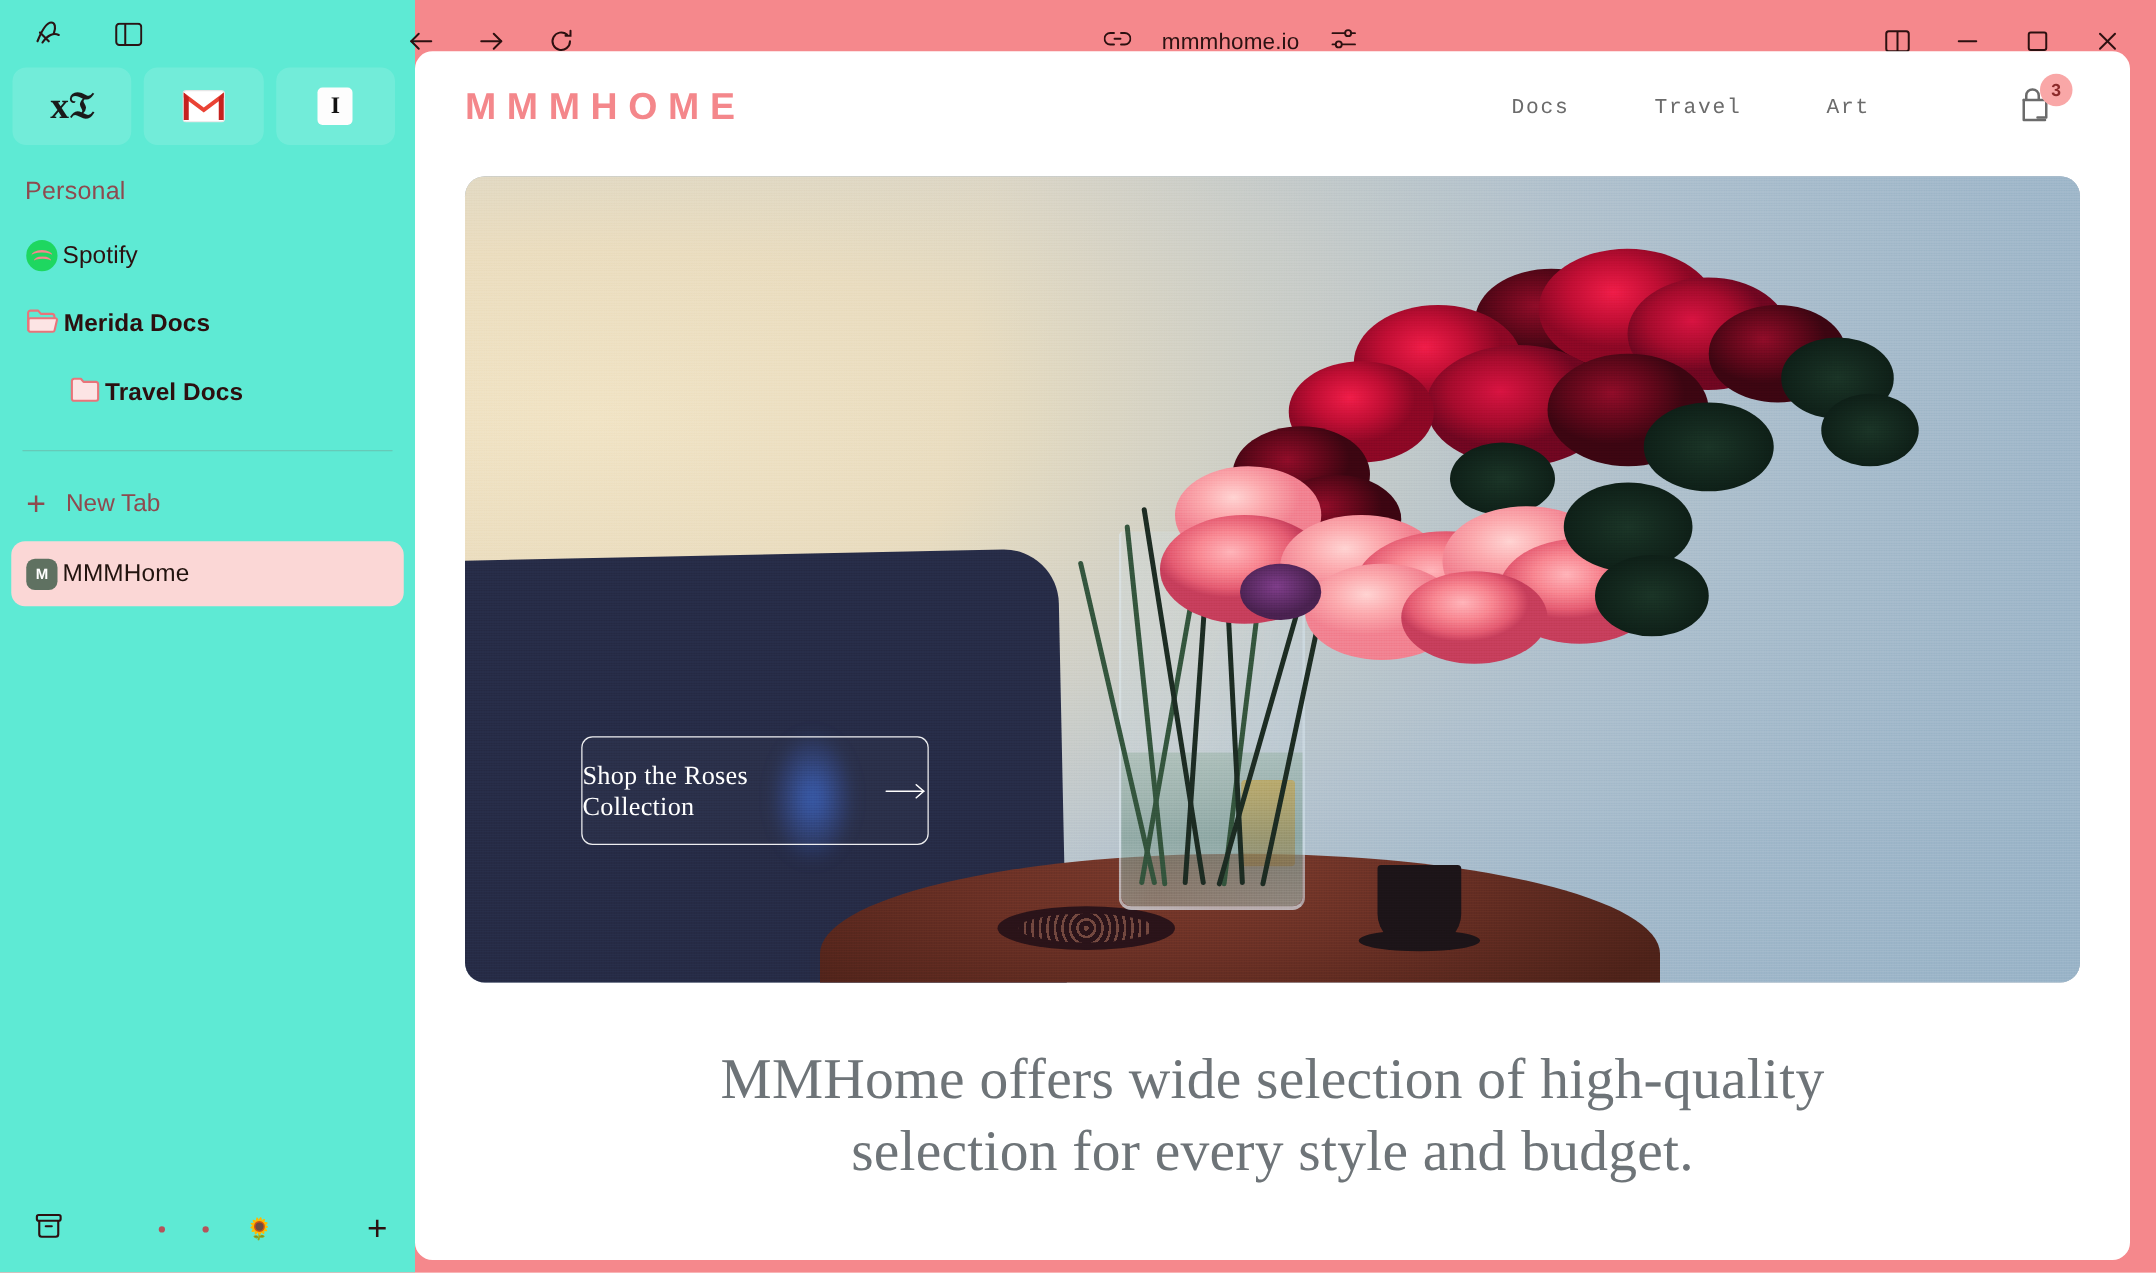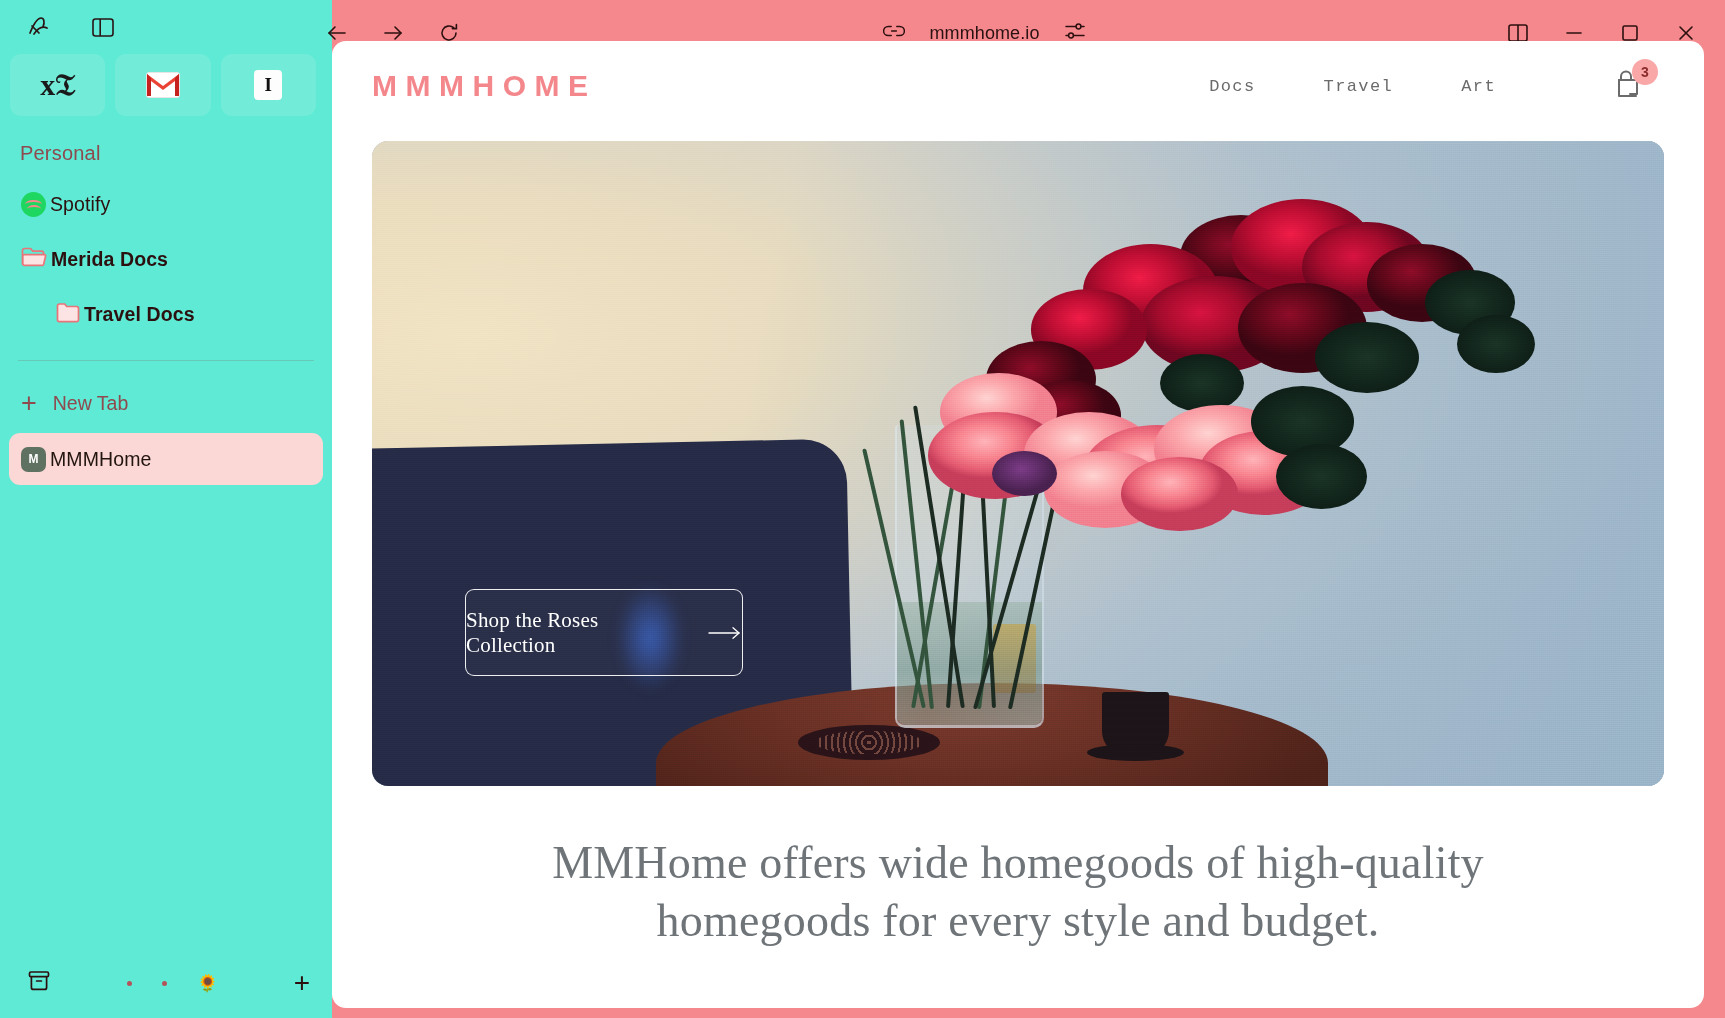--- a/index.html
+++ b/index.html
@@ -746,16 +746,16 @@
         <span class="cta-label">Shop the Roses Collection</span>
         <span class="cta-arrow">
           <svg width="34" height="14" viewBox="0 0 34 14" fill="none" stroke="#ffffff" stroke-width="1.3" stroke-linecap="round" stroke-linejoin="round">
             <line x1="1" y1="7" x2="31" y2="7"></line>
             <polyline points="25,1.8 31,7 25,12.2"></polyline>
           </svg>
         </span>
       </div>
     </div>
 
-    <div class="tagline">MMHome offers wide homegoods of high-quality homegoods for every style and budget.</div>
+    <div class="tagline">MMHome offers wide selection of high-quality selection for every style and budget.</div>
   </div>
 
 </div>
 
 </body></html>

